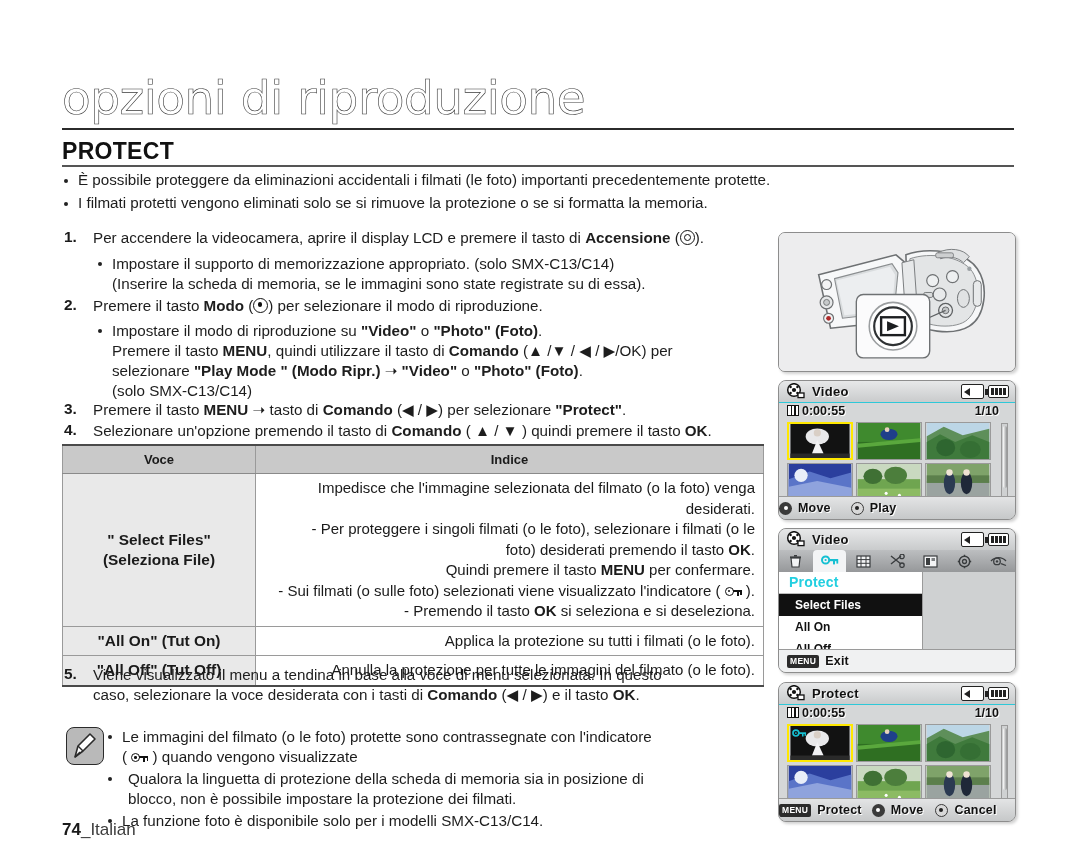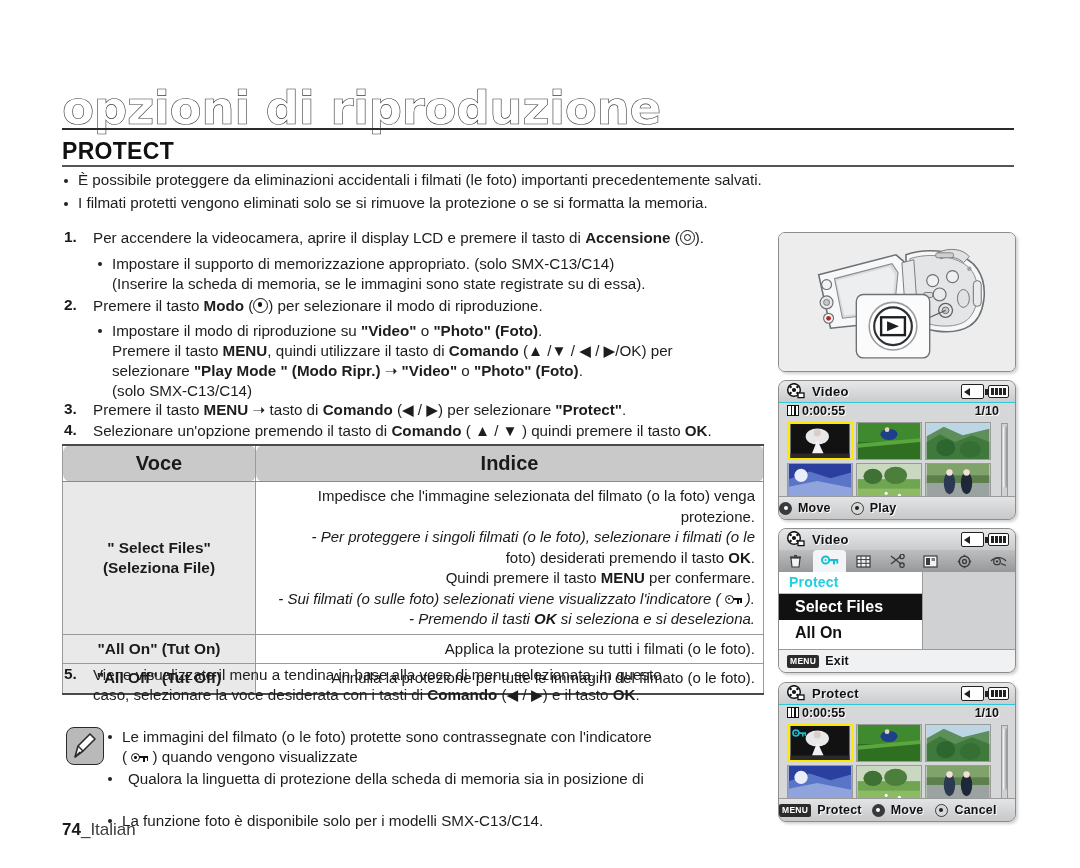--- a/index.html
+++ b/index.html
@@ -5,23 +5,23 @@
   html,body{margin:0;padding:0;}
   body{
     width:1080px;height:868px;background:#ffffff;
     font-family:"Liberation Sans","DejaVu Sans",sans-serif;
     color:#1a1a1a;position:relative;overflow:hidden;
   }
   .page{position:absolute;inset:0;}
 
   
   .chapter-title{
-    position:absolute;left:62px;top:84px;width:950px;
+    position:absolute;left:62px;top:74px;width:950px;
     font-family:"DejaVu Sans",sans-serif;
-    font-size:47px;font-weight:700;letter-spacing:-0.5px;
+    font-size:47px;font-weight:400;letter-spacing:-0.5px;
     color:#2a2a2a;line-height:1;
     -webkit-text-stroke:0.6px #3a3a3a;
     color:transparent;
     white-space:nowrap;
   }
   .title-rule{
     position:absolute;left:62px;top:128px;width:952px;height:2px;background:#2b2b2b;
   }
   .section-title{
     position:absolute;left:62px;top:138px;
@@ -57,27 +57,27 @@
   .ic-key .kc::after{content:"";position:absolute;left:2.1px;top:2.1px;width:2.6px;height:2.6px;
      background:#111;border-radius:50%;}
   .ic-key .kb{position:absolute;left:8px;top:3px;width:9px;height:2.2px;background:#111;}
   .ic-key .kt1{position:absolute;left:12px;top:5px;width:2px;height:4px;background:#111;}
   .ic-key .kt2{position:absolute;left:15.4px;top:5px;width:1.7px;height:3px;background:#111;}
 
   
   .tbl{position:absolute;left:62px;top:444px;width:702px;border-collapse:collapse;
        font-size:14.6px;}
   .tbl td,.tbl th{border:1px solid #9a9a9a;padding:4px 8px;vertical-align:middle;text-align:right;}
-  .tbl thead th{background:#c9c9c9;font-size:20px;font-weight:bold;text-align:center;
-       padding:6px 8px;border-top:2.5px solid #4a4a4a;border-bottom:1px solid #8a8a8a;border-radius:8px;}
+  .tbl thead th{background:#c9c9c9;font-size:13px;font-weight:bold;text-align:center;
+       padding:6px 8px;border-top:2.5px solid #4a4a4a;border-bottom:1px solid #8a8a8a;}
   .tbl .col1{width:176px;background:#e9e9e9;text-align:center;font-weight:bold;
        font-size:15.4px;line-height:20px;}
   .tbl .col2{background:#ffffff;line-height:20.5px;font-size:15px;}
   .tbl tr.last td{border-bottom:2.5px solid #4a4a4a;}
-  .indent{display:block;padding-left:14px;text-indent:-14px;font-style:italic;}
+  .indent{display:block;padding-left:14px;text-indent:-14px;}
   .indent2{display:block;padding-left:26px;}
 
   
   .note-icon{
     position:absolute;left:66px;top:727px;width:36px;height:36px;border-radius:8px;
     background:#b9b9b9;border:1.5px solid #2b2b2b;
   }
   .note-icon svg{position:absolute;left:5px;top:4px;}
 
   .page-num{position:absolute;left:62px;top:820px;font-size:17px;color:#3c3c3c;}
@@ -157,39 +157,39 @@
   
   .tabbar{position:relative;height:22px;background:linear-gradient(#bcbec0,#96989a);
      display:flex;align-items:center;}
   .tab{flex:1;height:22px;display:flex;align-items:center;justify-content:center;
      position:relative;}
   .tab.active{background:#f3f4f5;border-top-left-radius:4px;border-top-right-radius:4px;}
   .menu-panel{position:absolute;left:0;top:43px;width:143px;bottom:22px;background:#fff;
      border-right:1px solid #9a9a9a;}
   .menu-head{font-size:14px;font-weight:bold;color:#22cfe0;padding:2px 0 3px 10px;
      border-bottom:1px solid #bdbdbd;letter-spacing:.2px;}
-  .mi{font-size:16px;font-weight:bold;color:#111;padding:4px 0 4px 16px;}
+  .mi{font-size:12px;font-weight:bold;color:#111;padding:4px 0 4px 16px;}
   .mi.sel{background:#111;color:#fff;}
   .menu-right{position:absolute;left:143px;top:43px;right:0;bottom:22px;background:#cfd1d2;}
   .menu-foot{position:absolute;left:0;right:0;bottom:0;height:22px;background:#f0f1f2;
      border-top:1px solid #9a9a9a;display:flex;align-items:center;gap:6px;padding-left:8px;}
 </style>
 </head>
 <body>
 
 <div class="page">
 
   <div class="chapter-title">opzioni di riproduzione</div>
   <div class="title-rule"></div>
   <div class="section-title">PROTECT</div>
   <div class="section-rule"></div>
 
   <div class="bullet-row" style="left:64px;top:170px;width:950px;">
     <span class="dot"></span>
-    <span class="txt">È possibile proteggere da eliminazioni accidentali i filmati (le foto) importanti precedentemente salvati.</span>
+    <span class="txt">È possibile proteggere da eliminazioni accidentali i filmati (le foto) importanti precedentemente protette.</span>
   </div>
   <div class="bullet-row" style="left:64px;top:193px;width:950px;">
     <span class="dot"></span>
     <span class="txt">I filmati protetti vengono eliminati solo se si rimuove la protezione o se si formatta la memoria.</span>
   </div>
 
   <div class="step" style="left:64px;top:228px;width:700px;">
     <span class="step-num">1.</span>
     <span class="txt"><span>Per accendere la videocamera, aprire il display LCD e premere il tasto di </span><b>Accensione</b><span> (</span><span class="ic ic-power"></span><span>).</span></span>
   </div>
@@ -233,26 +233,26 @@
       </tr>
     </thead>
     <tbody>
       <tr>
         <td class="col1">
           <span>" Select Files"</span><br>
           <span>(Seleziona File)</span>
         </td>
         <td class="col2">
           <span>Impedisce che l'immagine selezionata del filmato (o la foto) venga</span><br>
-          <span>protezione.</span><br>
+          <span>desiderati.</span><br>
           <span class="indent"><span>- Per proteggere i singoli filmati (o le foto), selezionare i filmati (o le</span></span>
           <span class="indent2"><span>foto) desiderati premendo il tasto </span><b>OK</b><span>.</span></span>
           <span class="indent2"><span>Quindi premere il tasto </span><b>MENU</b><span> per confermare.</span></span>
           <span class="indent"><span>- Sui filmati (o sulle foto) selezionati viene visualizzato l'indicatore ( </span><span class="ic-key"><span class="kc"></span><span class="kb"></span><span class="kt1"></span><span class="kt2"></span></span><span> ).</span></span>
-          <span class="indent"><span>-  Premendo il tasti </span><b>OK</b><span> si seleziona e si deseleziona.</span></span>
+          <span class="indent"><span>-  Premendo il tasto </span><b>OK</b><span> si seleziona e si deseleziona.</span></span>
         </td>
       </tr>
       <tr>
         <td class="col1">"All On" (Tut On)</td>
         <td class="col2">Applica la protezione su tutti i filmati (o le foto).</td>
       </tr>
       <tr class="last">
         <td class="col1">"All Off" (Tut Off)</td>
         <td class="col2">Annulla la protezione per tutte le immagini del filmato (o le foto).</td>
       </tr>
@@ -277,20 +277,21 @@
     <span class="txt">
       <span>Le immagini del filmato (o le foto) protette sono contrassegnate con l'indicatore</span><br>
       <span>( </span><span class="ic-key"><span class="kc"></span><span class="kb"></span><span class="kt1"></span><span class="kt2"></span></span><span> ) quando vengono visualizzate</span>
     </span>
   </div>
 
   <div class="sub" style="left:108px;top:769px;width:660px;gap:16px;">
     <span class="dot"></span>
     <span class="txt">
       <span>Qualora la linguetta di protezione della scheda di memoria sia in posizione di</span><br>
+      <span>blocco, non è possibile impostare la protezione dei filmati.</span>
     </span>
   </div>
 
   <div class="sub" style="left:108px;top:811px;width:660px;">
     <span class="dot"></span>
     <span class="txt">La funzione foto è disponibile solo per i modelli SMX-C13/C14.</span>
   </div>
 
   <div class="page-num">
     <b>74</b><span>_</span><span>Italian</span>

